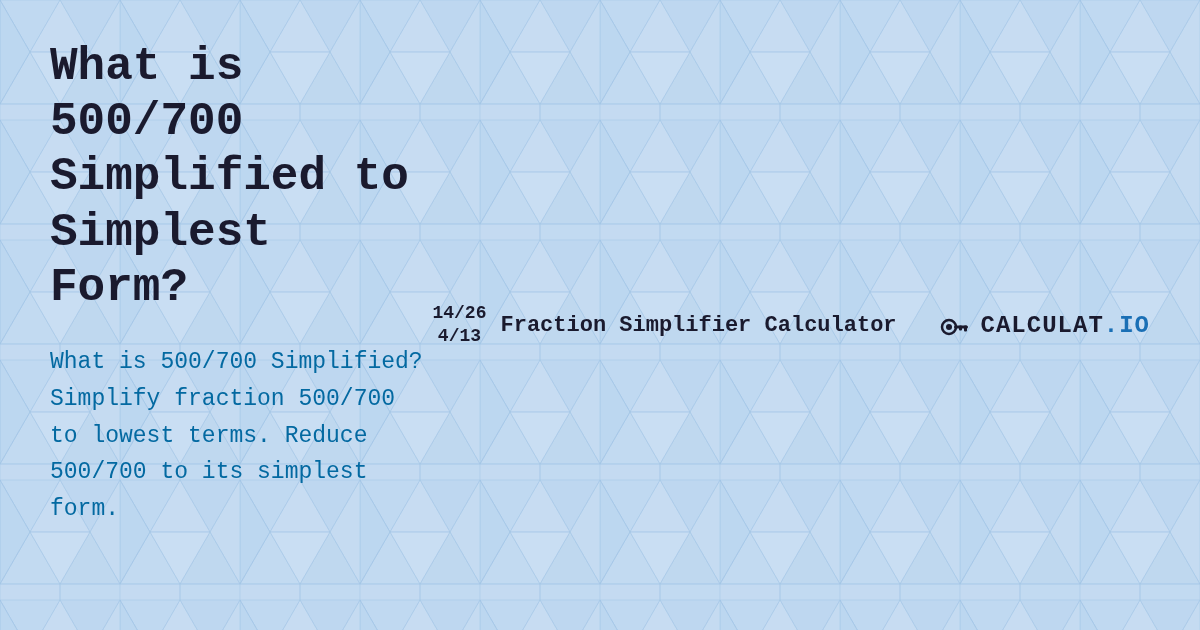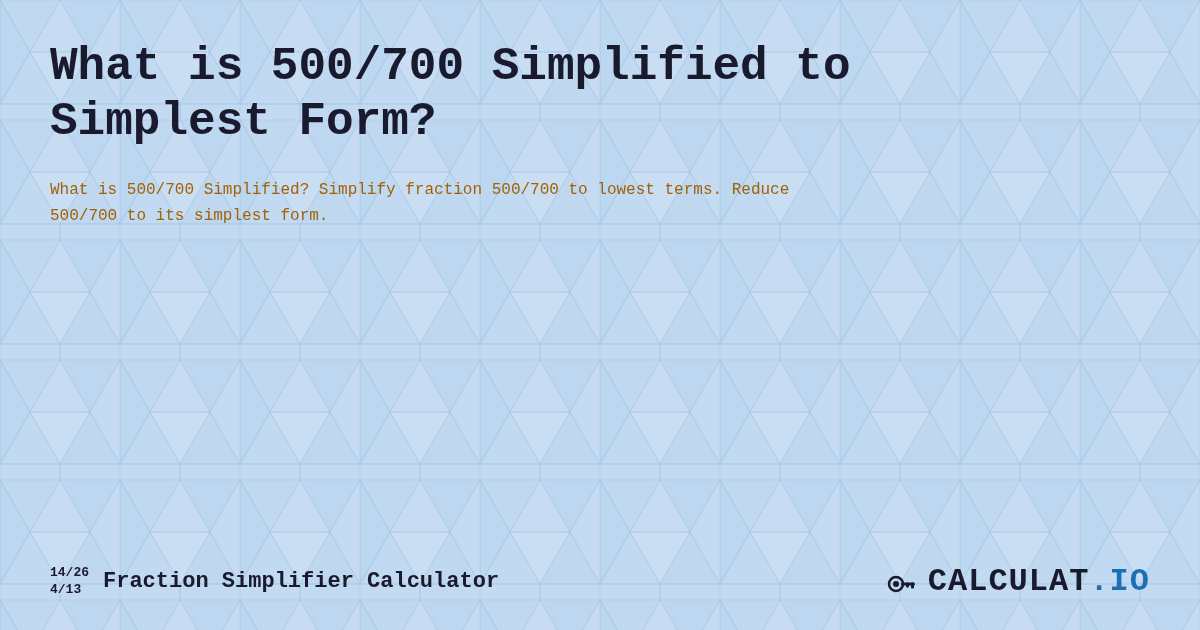--- a/index.html
+++ b/index.html
@@ -26,42 +26,42 @@
       height: 100%;
       z-index: 0;
     }
 
     .content {
       position: relative;
       z-index: 1;
       padding: 40px 50px 30px 50px;
       height: 100%;
       display: flex;
-      flex-direction: column;
+      flex-direction: row;
       justify-content: space-between;
     }
 
     .main-content {
       flex: 1;
     }
 
     h1 {
       font-family: 'Courier New', Courier, monospace;
       font-size: 46px;
       font-weight: 900;
       color: #1a1a2e;
       line-height: 1.2;
       margin-bottom: 28px;
       max-width: 900px;
     }
 
     .description {
       font-family: 'Courier New', Courier, monospace;
-      font-size: 16px;
-      color: #a16207;
+      font-size: 23px;
+      color: #0369a1;
       line-height: 1.6;
       margin-bottom: 40px;
       max-width: 800px;
     }
 
     .result-heading {
       font-family: 'Courier New', Courier, monospace;
       font-size: 34px;
       font-weight: 900;
       color: #1a6fb5;
@@ -74,24 +74,25 @@
       align-items: center;
       justify-content: flex-start;
       padding-top: 10px;
     }
 
     .footer-fractions {
       display: flex;
       flex-direction: column;
       margin-right: 14px;
       font-family: 'Courier New', Courier, monospace;
-      font-size: 13px;
+      font-size: 18px;
       font-weight: bold;
       color: #1a1a2e;
       line-height: 1.3;
+      text-align: center;
     }
 
     .footer-title {
       font-family: 'Courier New', Courier, monospace;
       font-size: 22px;
       font-weight: 900;
       color: #1a1a2e;
       margin-right: 40px;
     }
 
@@ -107,21 +108,21 @@
       gap: 8px;
     }
 
     .calc-icon {
       width: 36px;
       height: 36px;
     }
 
     .logo-text {
       font-family: 'Courier New', Courier, monospace;
-      font-size: 32px;
+      font-size: 24px;
       font-weight: 900;
       color: #1a1a2e;
       letter-spacing: 1px;
     }
 
     .logo-io {
       color: #1a6fb5;
     }
   </style>
 </head>

